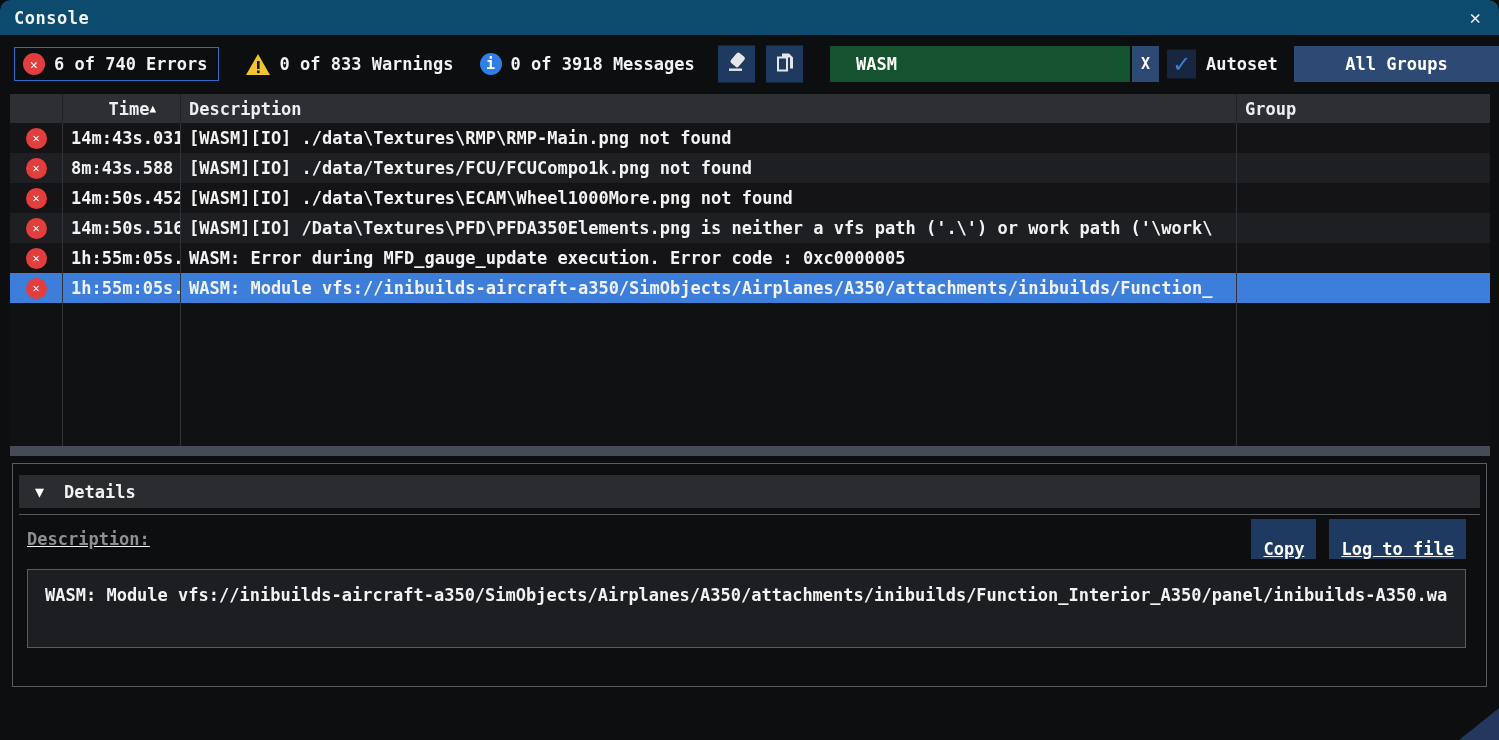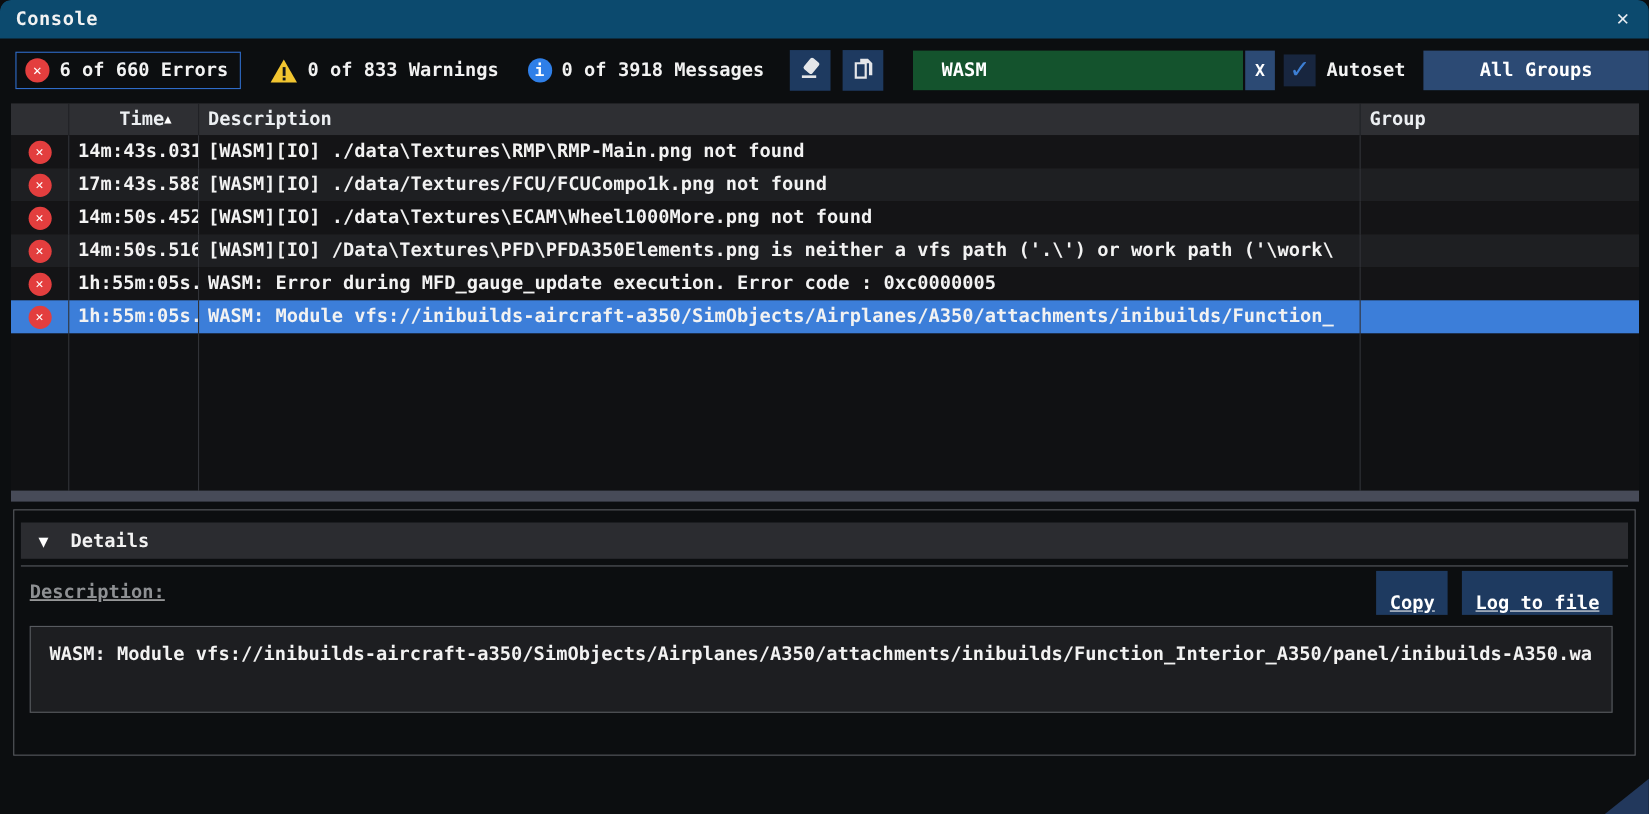--- a/index.html
+++ b/index.html
@@ -159,21 +159,21 @@
 
 <div class="titlebar">
   <span class="title">Console</span>
   <span class="close">✕</span>
 </div>
 
 <div class="toolbar">
   <div class="filters">
     <div class="filter errors">
       <span class="dot red">✕</span>
-      <span>6 of 660 Errors</span>
+      <span>6 of 740 Errors</span>
     </div>
     <div class="filter">
       <span class="tri-warn">
         <svg width="26" height="23" viewBox="0 0 26 23">
           <path d="M13 1 L25 22 H1 Z" fill="#f2c530"></path>
           <rect x="12" y="8" width="2.6" height="8" fill="#17181a"></rect>
           <rect x="12" y="17.5" width="2.6" height="2.6" fill="#17181a"></rect>
         </svg>
       </span>
       <span>0 of 833 Warnings</span>
@@ -235,21 +235,21 @@
       <span class="row-dot">✕</span>
     </div>
     <div class="cell c-time">14m:43s.031</div>
     <div class="cell c-desc">[WASM][IO] ./data\Textures\RMP\RMP-Main.png not found</div>
     <div class="cell c-group"></div>
   </div>
       <div class="trow tbody-row">
     <div class="cell c-icon">
       <span class="row-dot">✕</span>
     </div>
-    <div class="cell c-time">17m:43s.588</div>
+    <div class="cell c-time">8m:43s.588</div>
     <div class="cell c-desc">[WASM][IO] ./data/Textures/FCU/FCUCompo1k.png not found</div>
     <div class="cell c-group"></div>
   </div>
       <div class="trow tbody-row">
     <div class="cell c-icon">
       <span class="row-dot">✕</span>
     </div>
     <div class="cell c-time">14m:50s.452</div>
     <div class="cell c-desc">[WASM][IO] ./data\Textures\ECAM\Wheel1000More.png not found</div>
     <div class="cell c-group"></div>

